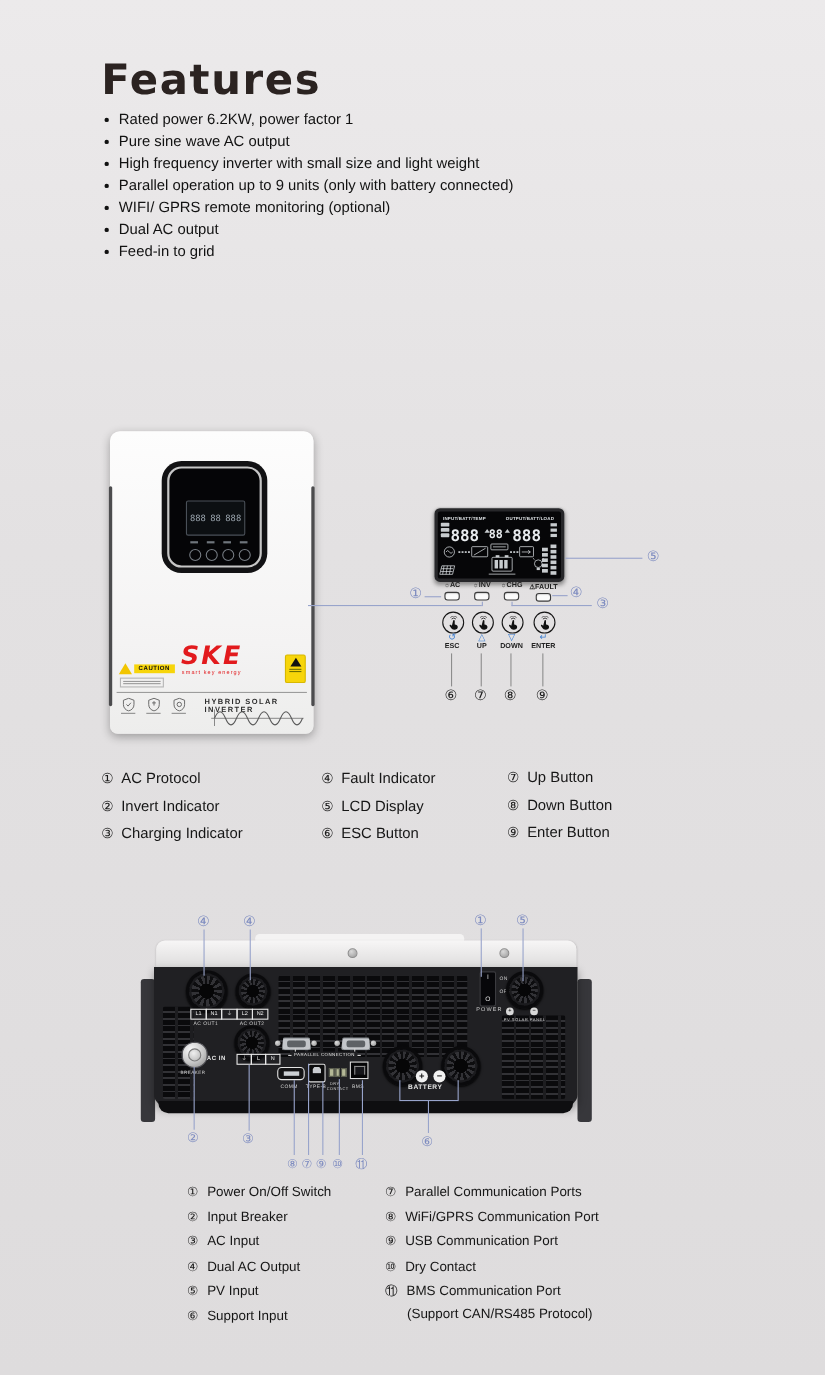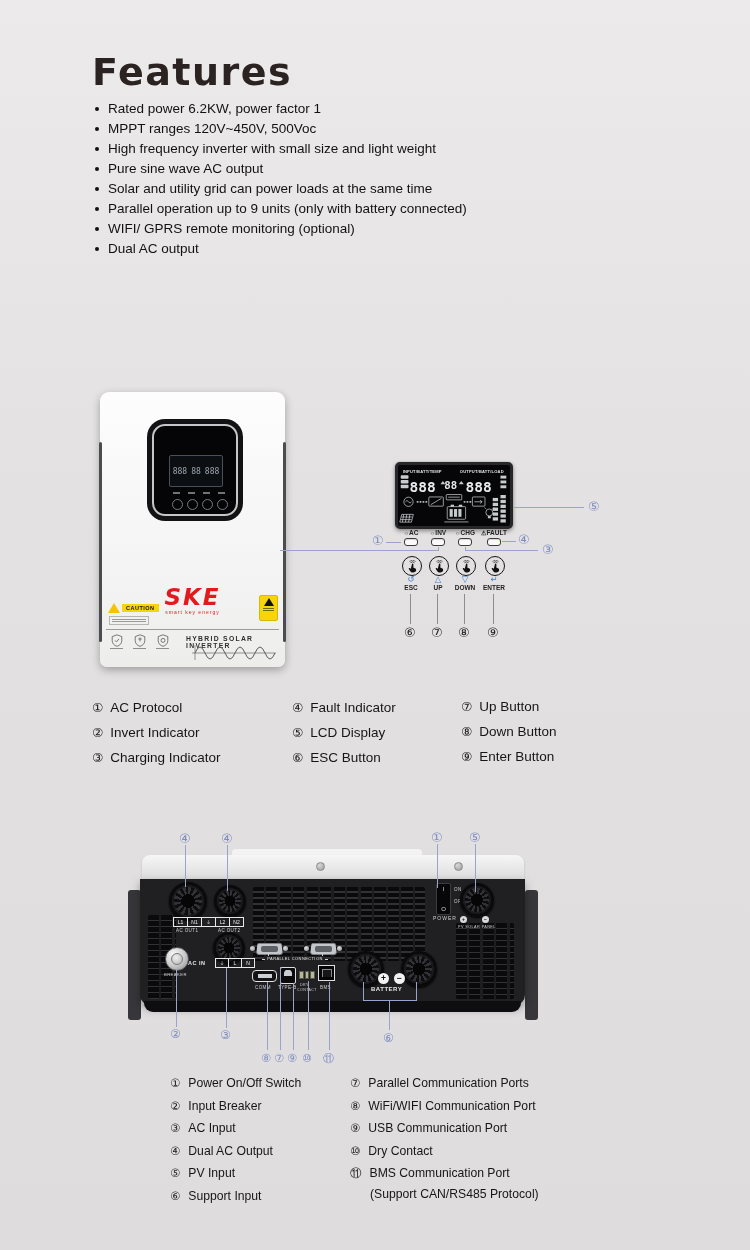--- a/index.html
+++ b/index.html
@@ -136,27 +136,26 @@
     font-size:5px; font-weight:800; text-align:center; line-height:7px; }
 </style>
 </head>
 <body>
 
 <div id="stage">
 
   <div class="abs h1" style="left:92px; top:50px;">Features</div>
   <ul id="feature-list" class="abs">
     <li>Rated power 6.2KW, power factor 1</li>
-    <li>MPPT ranges 120V~450V, 500Voc</li>
+    <li>Pure sine wave AC output</li>
     <li>High frequency inverter with small size and light weight</li>
-    <li>Pure sine wave AC output</li>
-    <li>Solar and utility grid can power loads at the same time</li>
     <li>Parallel operation up to 9 units (only with battery connected)</li>
     <li>WIFI/ GPRS remote monitoring (optional)</li>
     <li>Dual AC output</li>
+    <li>Feed-in to grid</li>
   </ul>
 
 
   <div id="front-view" class="abs">
     <div class="side-strip" style="left:-1px;"></div>
     <div class="side-strip" style="right:-1px;"></div>
     <div id="bezel">
       <div id="bezel-ring">
         <div id="mini-lcd">
           <span>888</span>
@@ -535,21 +534,21 @@
         <span class="rtxt">Support Input</span>
       </div>
   </div>
   <div class="rleg-col" style="left:350px; top:1076px;">
     <div class="rrow">
         <span class="rnum">⑦</span>
         <span class="rtxt">Parallel Communication Ports</span>
       </div>
     <div class="rrow">
         <span class="rnum">⑧</span>
-        <span class="rtxt">WiFi/WIFI Communication Port</span>
+        <span class="rtxt">WiFi/GPRS Communication Port</span>
       </div>
     <div class="rrow">
         <span class="rnum">⑨</span>
         <span class="rtxt">USB Communication Port</span>
       </div>
     <div class="rrow">
         <span class="rnum">⑩</span>
         <span class="rtxt">Dry Contact</span>
       </div>
     <div class="rrow">

